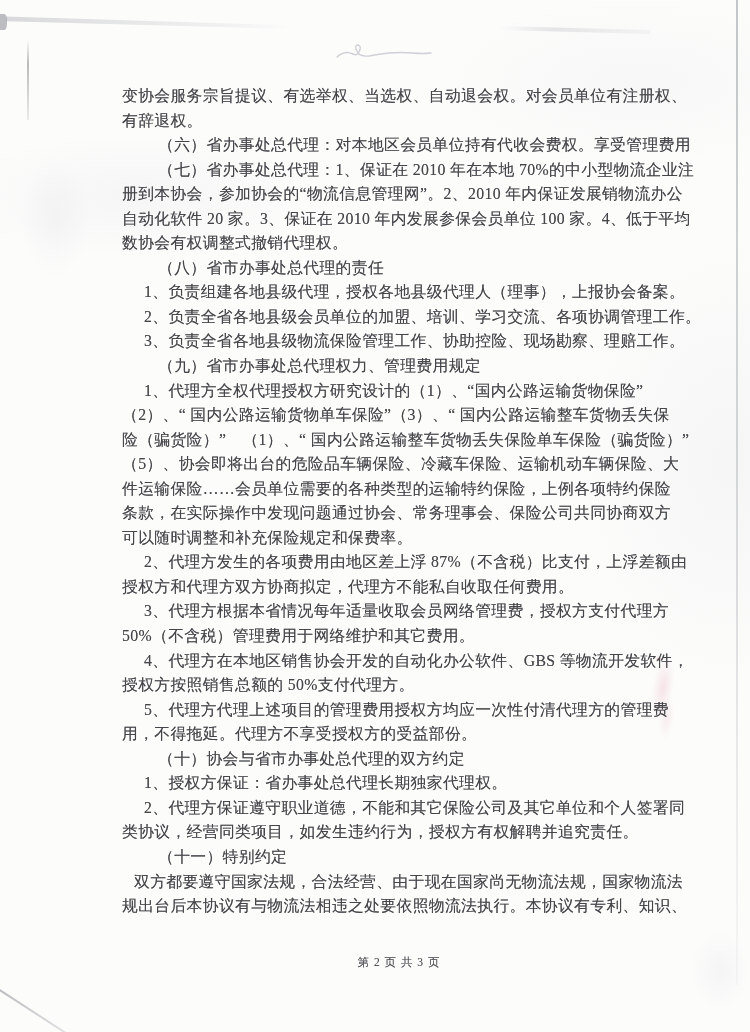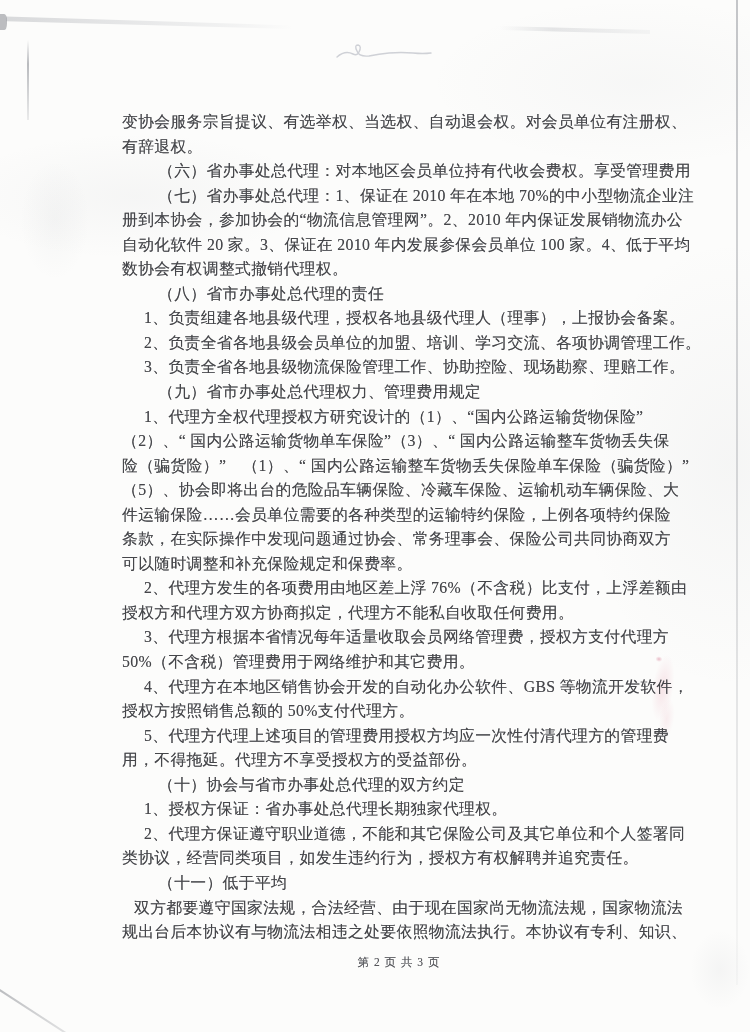--- a/index.html
+++ b/index.html
@@ -23,21 +23,20 @@
       radial-gradient(ellipse 200px 300px at 97% 45%, rgba(120,125,135,0.05), rgba(0,0,0,0) 75%),
       var(--paper);
   }
   
   .doc-body{
     position:absolute;left:122px;top:84px;width:572px;
     color:var(--ink);
     font-size:15.8px;
     letter-spacing:0.35px;
     text-shadow:0 0 0.5px rgba(70,70,75,0.55);
-    margin-top:26px;
   }
   .line{
     display:block;
     height:24.55px;
     line-height:24.55px;
     white-space:nowrap;
   }
   .ind1{padding-left:36px;}
   .ind2{padding-left:22px;}
   .ind3{padding-left:12px;}
@@ -134,33 +133,33 @@
         <div class="line ind2">2、负责全省各地县级会员单位的加盟、培训、学习交流、各项协调管理工作。</div>
         <div class="line ind2">3、负责全省各地县级物流保险管理工作、协助控险、现场勘察、理赔工作。</div>
         <div class="line ind1">（九）省市办事处总代理权力、管理费用规定</div>
         <div class="line ind2">1、代理方全权代理授权方研究设计的（1）、“国内公路运输货物保险”</div>
         <div class="line">（2）、“ 国内公路运输货物单车保险”（3）、“ 国内公路运输整车货物丢失保</div>
         <div class="line">险（骗货险）”　（1）、“ 国内公路运输整车货物丢失保险单车保险（骗货险）”</div>
         <div class="line">（5）、协会即将出台的危险品车辆保险、冷藏车保险、运输机动车辆保险、大</div>
         <div class="line">件运输保险……会员单位需要的各种类型的运输特约保险，上例各项特约保险</div>
         <div class="line">条款，在实际操作中发现问题通过协会、常务理事会、保险公司共同协商双方</div>
         <div class="line">可以随时调整和补充保险规定和保费率。</div>
-        <div class="line ind2">2、代理方发生的各项费用由地区差上浮 76%（不含税）比支付，上浮差额由</div>
+        <div class="line ind2">2、代理方发生的各项费用由地区差上浮 87%（不含税）比支付，上浮差额由</div>
         <div class="line">授权方和代理方双方协商拟定，代理方不能私自收取任何费用。</div>
         <div class="line ind2">3、代理方根据本省情况每年适量收取会员网络管理费，授权方支付代理方</div>
         <div class="line">50%（不含税）管理费用于网络维护和其它费用。</div>
         <div class="line ind2">4、代理方在本地区销售协会开发的自动化办公软件、GBS 等物流开发软件，</div>
         <div class="line">授权方按照销售总额的 50%支付代理方。</div>
         <div class="line ind2">5、代理方代理上述项目的管理费用授权方均应一次性付清代理方的管理费</div>
         <div class="line">用，不得拖延。代理方不享受授权方的受益部份。</div>
         <div class="line ind1">（十）协会与省市办事处总代理的双方约定</div>
         <div class="line ind2">1、授权方保证：省办事处总代理长期独家代理权。</div>
         <div class="line ind2">2、代理方保证遵守职业道德，不能和其它保险公司及其它单位和个人签署同</div>
         <div class="line">类协议，经营同类项目，如发生违约行为，授权方有权解聘并追究责任。</div>
-        <div class="line ind1">（十一）低于平均</div>
+        <div class="line ind1">（十一）特别约定</div>
         <div class="line ind3">双方都要遵守国家法规，合法经营、由于现在国家尚无物流法规，国家物流法</div>
         <div class="line">规出台后本协议有与物流法相违之处要依照物流法执行。本协议有专利、知识、</div>
       </div>
   </main>
 
   <footer class="page-footer">
     <span>第 2 页 共 3 页</span>
   </footer>
 
 </div>

